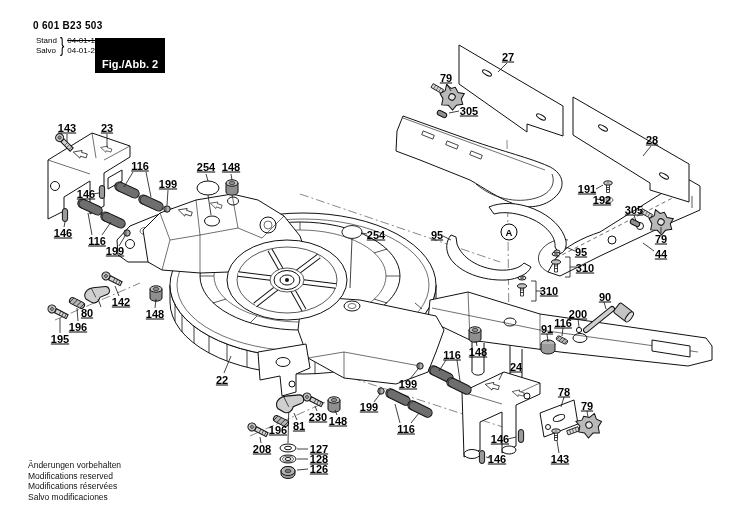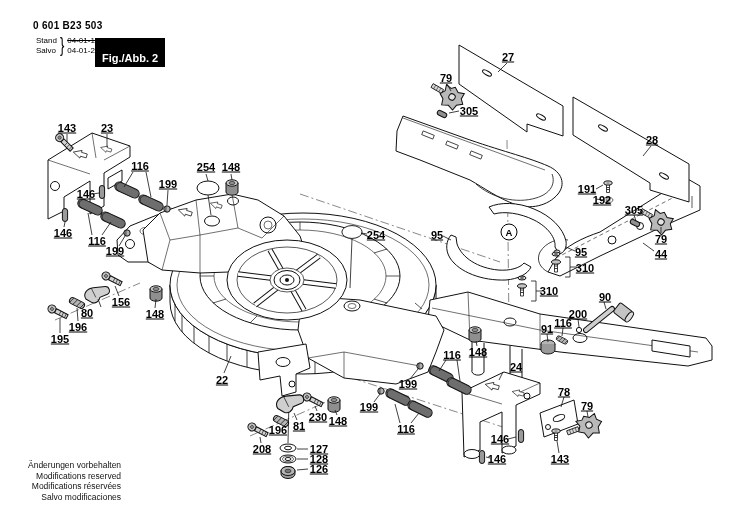--- a/index.html
+++ b/index.html
@@ -11,23 +11,23 @@
   .view-marker{position:absolute;transform:translate(-50%,-50%);width:15px;height:15px;border:1.2px solid #000;
       border-radius:50%;background:#fff;display:flex;align-items:center;justify-content:center;
       font:bold 9.5px "Liberation Sans",sans-serif;}
   .hdr-pn{position:absolute;left:33px;top:20px;font:bold 10px "Liberation Sans",sans-serif;letter-spacing:.3px;}
   .hdr-rev{position:absolute;left:36px;top:36px;display:flex;align-items:center;gap:2px;}
   .hdr-rev .lbls{display:flex;flex-direction:column;font:8px "Liberation Sans",sans-serif;line-height:9.5px;}
   .hdr-rev .brace{font:13px "Liberation Sans",sans-serif;transform:scaleY(1.5);margin:0 1px;}
   .hdr-rev .dates{display:flex;flex-direction:column;font:8px "Liberation Sans",sans-serif;line-height:9.5px;}
   .hdr-rev .old{text-decoration:line-through;}
   .figbox{position:absolute;left:95px;top:38px;background:#000;color:#fff;
-      font:bold 11px "Liberation Sans",sans-serif;padding:14px 7px 3px 7px;}
+      font:bold 11px "Liberation Sans",sans-serif;padding:20px 7px 3px 7px;}
   .footer{position:absolute;left:28px;top:460px;font:8.5px "Liberation Sans",sans-serif;
-      line-height:10.5px;color:#111;text-align:right;}
+      line-height:10.5px;color:#111;}
   .footer span{display:block;}
 </style>
 </head>
 <body>
 
 <div class="page">
 
 <svg class="art" width="750" height="530" viewBox="0 0 750 530">
   <defs>
     <g id="pin116s">
@@ -407,21 +407,21 @@
 <span class="co" style="left:168px;top:184px">199</span>
 <span class="co" style="left:206px;top:167px">254</span>
 <span class="co" style="left:231px;top:167px">148</span>
 <span class="co" style="left:86px;top:194px">146</span>
 <span class="co" style="left:63px;top:233px">146</span>
 <span class="co" style="left:97px;top:241px">116</span>
 <span class="co" style="left:115px;top:251px">199</span>
 <span class="co" style="left:60px;top:339px">195</span>
 <span class="co" style="left:78px;top:327px">196</span>
 <span class="co" style="left:87px;top:313px">80</span>
-<span class="co" style="left:121px;top:302px">156</span>
+<span class="co" style="left:121px;top:302px">142</span>
 <span class="co" style="left:155px;top:314px">148</span>
 <span class="co" style="left:222px;top:380px">22</span>
 <span class="co" style="left:446px;top:78px">79</span>
 <span class="co" style="left:469px;top:111px">305</span>
 <span class="co" style="left:508px;top:57px">27</span>
 <span class="co" style="left:652px;top:140px">28</span>
 <span class="co" style="left:587px;top:189px">191</span>
 <span class="co" style="left:602px;top:200px">192</span>
 <span class="co" style="left:634px;top:210px">305</span>
 <span class="co" style="left:661px;top:239px">79</span>

